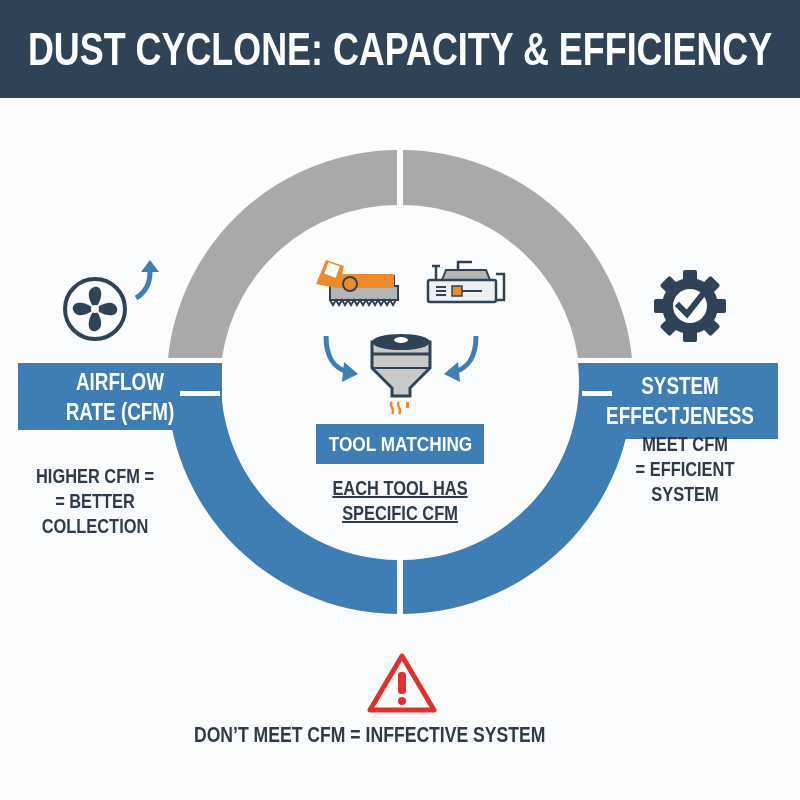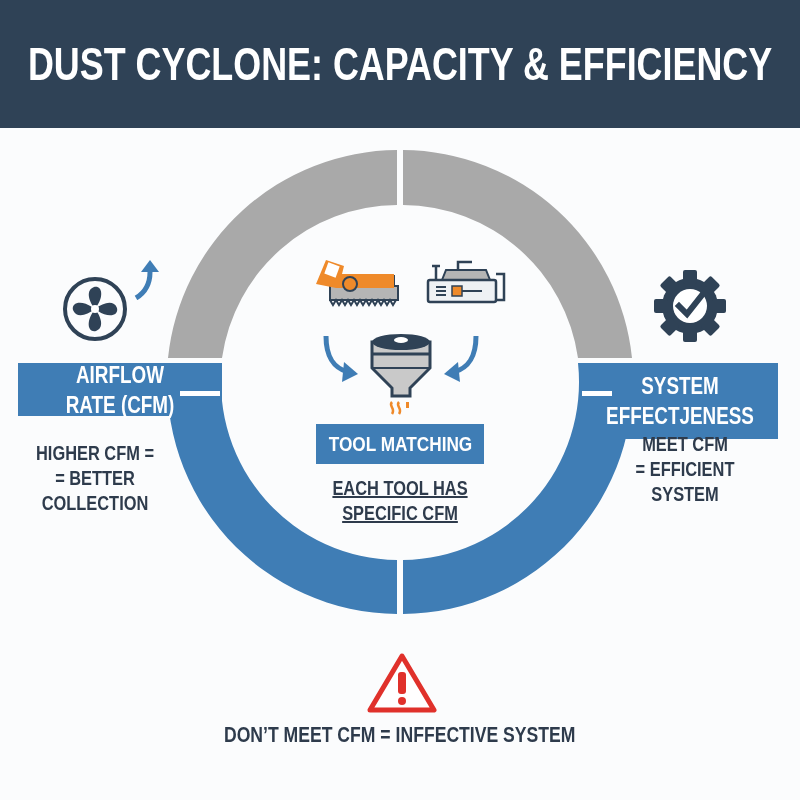--- a/index.html
+++ b/index.html
@@ -2,52 +2,52 @@
 <html><head>
 <meta charset="utf-8">
 <style>
   html, body { margin: 0; padding: 0; }
   body {
     width: 800px; height: 800px; position: relative; overflow: hidden;
     background: #fbfcfd;
     font-family: "Liberation Sans", "DejaVu Sans", sans-serif;
   }
   .header {
-    position: absolute; left: 0; top: 0; width: 800px; height: 128px;
+    position: absolute; left: 0; top: 0; width: 800px; height: 98px;
     background: #2f4256; display: flex; align-items: center; justify-content: center;
   }
   .header-title {
     color: #ffffff; font-family: "Liberation Sans", sans-serif; font-weight: bold;
     font-size: 46px; letter-spacing: 0px; transform: scaleX(0.78); white-space: nowrap;
   }
   .ring-svg { position: absolute; left: 0; top: 0; width: 800px; height: 800px; }
   .banner {
     position: absolute; background: #3f7db5; color: #fff; text-align: center;
     font-weight: bold; font-size: 23px; line-height: 30px;
     display: flex; flex-direction: column; justify-content: center;
   }
   .banner span { display: block; transform: scaleX(0.82); white-space: nowrap; }
-  .banner-left { left: 18px; top: 363px; width: 204px; height: 53px; }
+  .banner-left { left: 18px; top: 363px; width: 204px; height: 67px; }
   .banner-right { left: 582px; top: 363px; width: 196px; height: 76px; }
   .desc {
     position: absolute; color: #2e3b4c; font-weight: bold; font-size: 20px;
     line-height: 25px; text-align: center;
   }
   .desc span { display: block; transform: scaleX(0.82); white-space: nowrap; }
-  .desc-left { left: 20px; top: 441px; width: 150px; }
+  .desc-left { left: 20px; top: 464px; width: 150px; }
   .desc-right { left: 620px; top: 432px; width: 130px; }
   .center-banner {
     position: absolute; left: 316px; top: 424px; width: 168px; height: 40px;
     background: #3f7db5; color: #ffffff; font-weight: bold; font-size: 21px;
     display: flex; align-items: center; justify-content: center;
   }
   .center-banner span { transform: scaleX(0.82); white-space: nowrap; }
   .desc-center { left: 300px; top: 476px; width: 200px; text-decoration: underline; }
   .warning-text {
-    position: absolute; left: 150px; top: 722px; width: 500px; text-align: center;
+    position: absolute; left: 150px; top: 722px; width: 500px; text-align: left;
     color: #2e3b4c; font-weight: bold; font-size: 22px;
   }
   .warning-text span { display: inline-block; transform: scaleX(0.8); white-space: nowrap; }
   .icon { position: absolute; }
 </style>
 </head>
 <body>
 
 <div class="header">
   <div class="header-title">DUST CYCLONE: CAPACITY &amp; EFFICIENCY</div>

